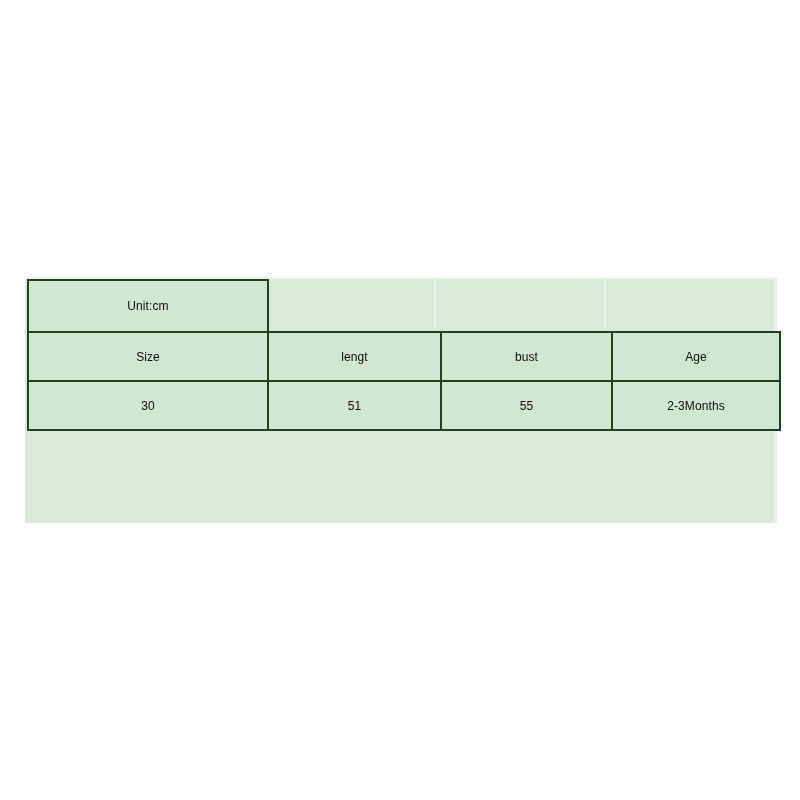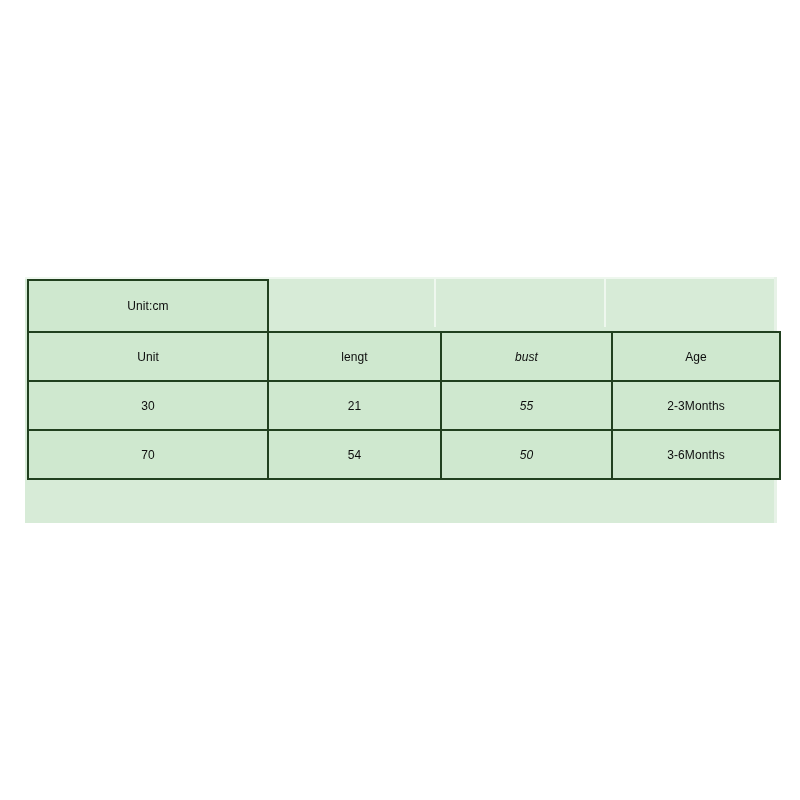--- a/index.html
+++ b/index.html
@@ -88,21 +88,21 @@
   table.grid td.blank {
     background: transparent;
     border: none;
   }
   table.grid tr.unit-row td.unit-cell {
     height: 48px;
   }
 
   .c1 { width: 236px; }
   .c2 { width: 170px; }
-  .c3 { width: 169px; font-style: italic; }
+  .c3 { width: 169px; }
   .c4 { width: 166px; }
 </style>
 </head>
 <body>
 
 <div id="canvas">
 
   <div id="size-chart">
 
     <div class="sheet-fill"></div>
@@ -113,35 +113,29 @@
 
     <table class="grid">
       <tbody>
           <tr class="unit-row">
         <td class="c1 unit-cell">Unit:cm</td>
         <td class="c2 blank"></td>
         <td class="c3 blank"></td>
         <td class="c4 blank"></td>
       </tr>
       <tr>
-        <td class="c1">Unit</td>
+        <td class="c1">Size</td>
         <td class="c2">lengt</td>
         <td class="c3">bust</td>
         <td class="c4">Age</td>
       </tr>
       <tr>
         <td class="c1">30</td>
-        <td class="c2">21</td>
+        <td class="c2">51</td>
         <td class="c3">55</td>
         <td class="c4">2-3Months</td>
-      </tr>
-      <tr>
-        <td class="c1">70</td>
-        <td class="c2">54</td>
-        <td class="c3">50</td>
-        <td class="c4">3-6Months</td>
       </tr>
     </tbody>
       </table>
 
   </div>
 
 </div>
 
 </body></html>

